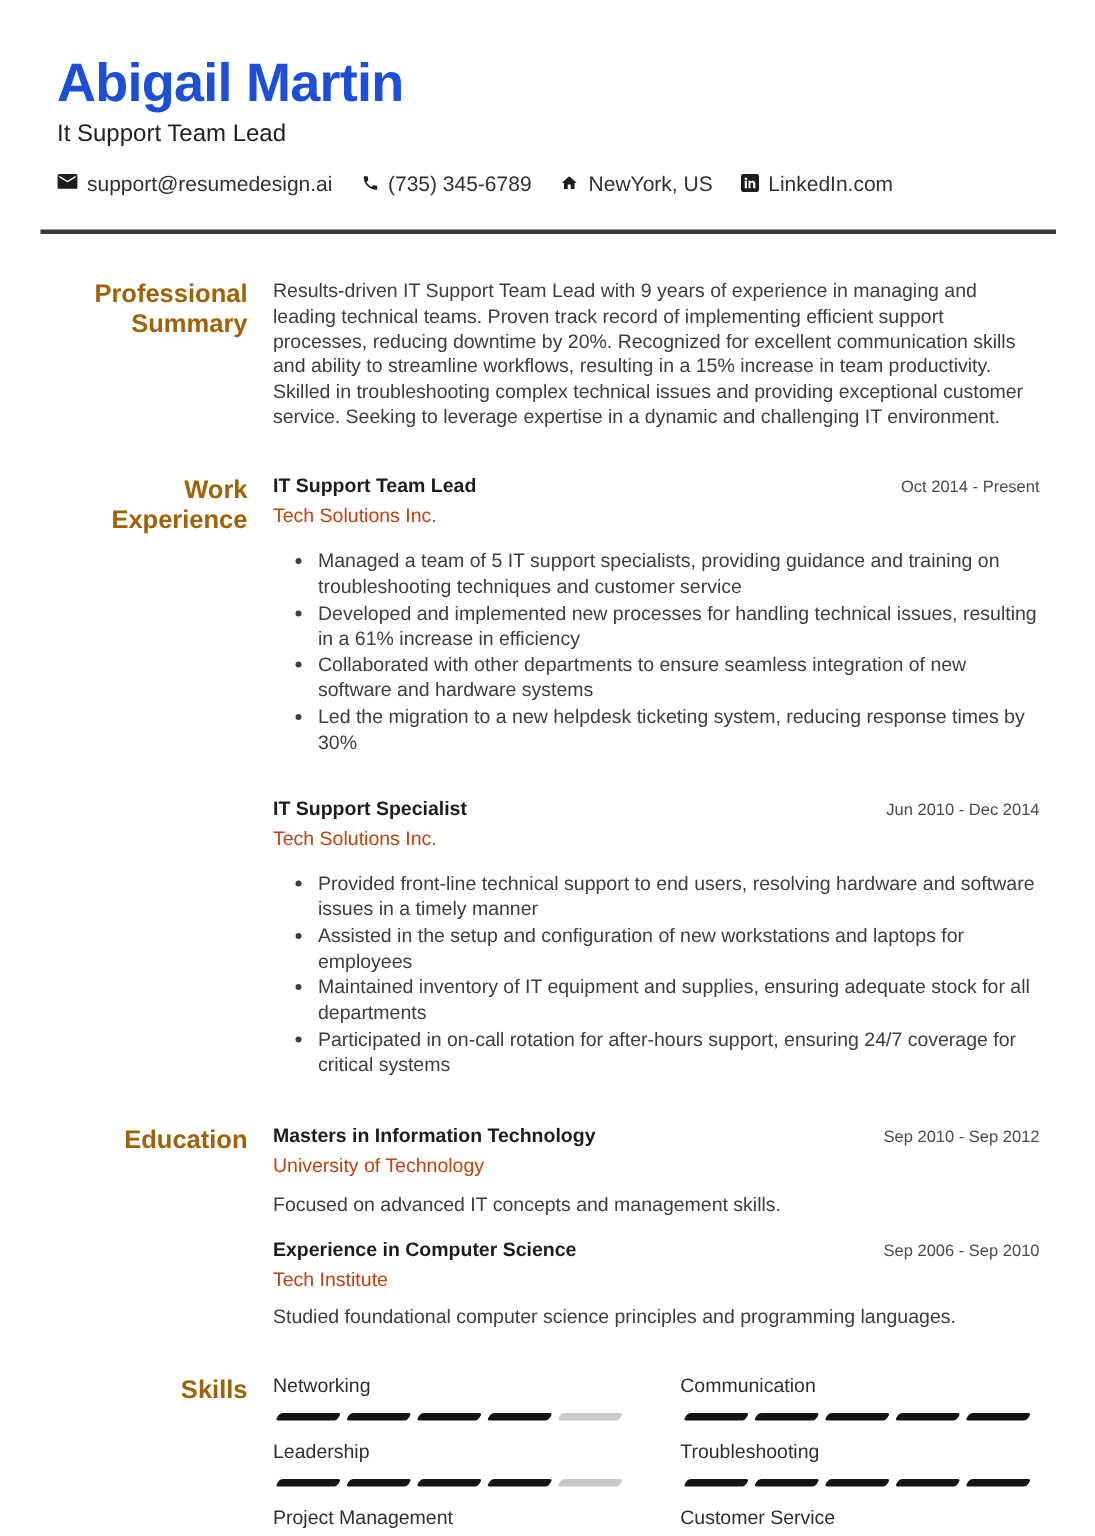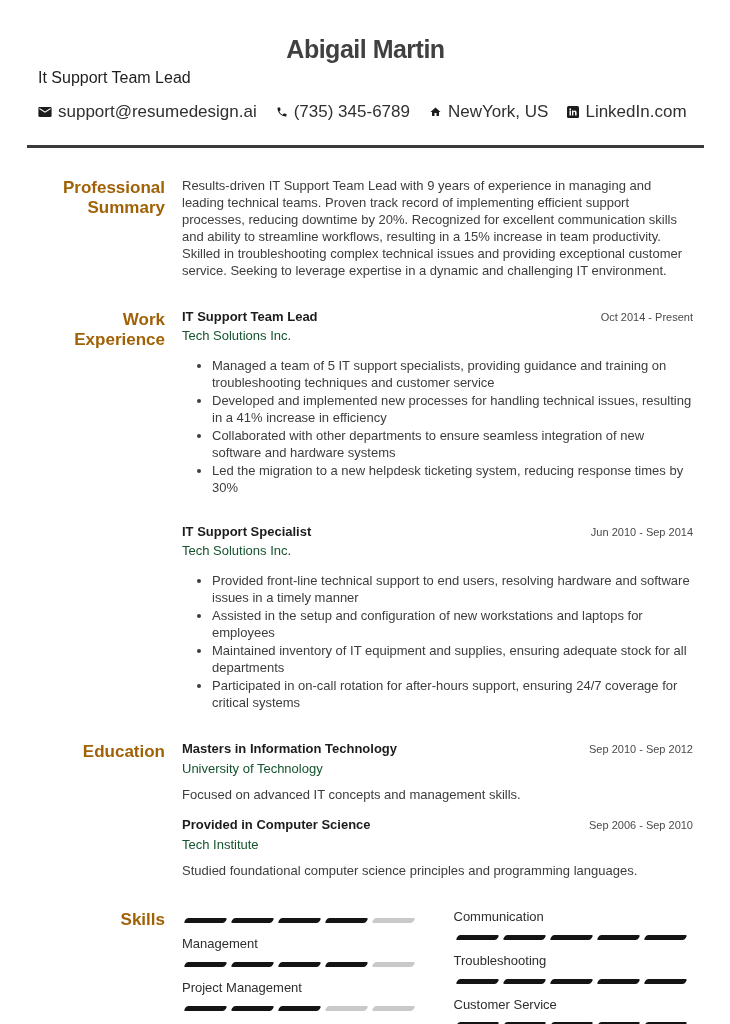--- a/index.html
+++ b/index.html
@@ -1,38 +1,38 @@
 <!DOCTYPE html>
 <html><head>
 <meta charset="utf-8">
 <style>
   html,body{margin:0;padding:0;background:#ffffff;}
   body{width:730px;height:1024px;font-family:"Liberation Sans",sans-serif;color:#3d3d3d;overflow:hidden;}
   .page{padding:36px 37px 0 38px;box-sizing:border-box;width:730px;}
 
   
-  .name{font-size:25px;font-weight:bold;color:#404040;letter-spacing:-.5px;line-height:1.05;margin:0;text-align:center;}
+  .name{font-size:36px;font-weight:bold;color:#1d4ed8;letter-spacing:-.5px;line-height:1.05;margin:0;}
   .subtitle{font-size:16px;color:#1f1f1f;margin-top:7px;}
-  .contacts{display:flex;align-items:center;gap:19px;margin-top:15px;font-size:17px;color:#303030;}
+  .contacts{display:flex;align-items:center;gap:19px;margin-top:15px;font-size:14px;color:#303030;}
   .contact{display:flex;align-items:center;gap:6px;white-space:nowrap;}
   .contact svg{display:block;}
 
   .rule{border:none;border-top:3px solid #3a3a3a;margin:23px -11px 0 -11px;}
 
   
   .row{display:grid;grid-template-columns:127px 1fr;column-gap:17px;margin-top:29px;}
   .label{text-align:right;font-weight:bold;font-size:17px;line-height:1.18;color:#a16207;padding-top:1px;}
   .content{font-size:13px;line-height:1.3;color:#3d3d3d;}
   .content p{margin:1px 0 0 0;}
 
   
   .entry-head{display:flex;justify-content:space-between;align-items:baseline;}
   .entry-title{font-size:13px;font-weight:bold;color:#1c1c1c;}
   .entry-dates{font-size:11px;color:#4a4a4a;}
-  .entry-sub{font-size:13px;color:#14532d;margin-top:3px;}
+  .entry-sub{font-size:13px;color:#c2410c;margin-top:3px;}
   .job + .job{margin-top:27px;}
   ul.bullets{margin:13px 0 0 0;padding-left:30px;}
   ul.bullets li{margin-bottom:1px;}
 
   
   .edu + .edu{margin-top:13px;}
   .edu-desc{margin-top:9px;}
 
   
   .skills-grid{display:grid;grid-template-columns:1fr 1fr;column-gap:32px;row-gap:0;}
@@ -101,30 +101,30 @@
     <div class="content">
 
       <div class="job">
         <div class="entry-head">
           <span class="entry-title">IT Support Team Lead</span>
           <span class="entry-dates">Oct 2014 - Present</span>
         </div>
         <div class="entry-sub">Tech Solutions Inc.</div>
         <ul class="bullets">
           <li>Managed a team of 5 IT support specialists, providing guidance and training on troubleshooting techniques and customer service</li>
-          <li>Developed and implemented new processes for handling technical issues, resulting in a 41% increase in efficiency</li>
+          <li>Developed and implemented new processes for handling technical issues, resulting in a 61% increase in efficiency</li>
           <li>Collaborated with other departments to ensure seamless integration of new software and hardware systems</li>
           <li>Led the migration to a new helpdesk ticketing system, reducing response times by 30%</li>
         </ul>
       </div>
 
       <div class="job">
         <div class="entry-head">
           <span class="entry-title">IT Support Specialist</span>
-          <span class="entry-dates">Jun 2010 - Sep 2014</span>
+          <span class="entry-dates">Jun 2010 - Dec 2014</span>
         </div>
         <div class="entry-sub">Tech Solutions Inc.</div>
         <ul class="bullets">
           <li>Provided front-line technical support to end users, resolving hardware and software issues in a timely manner</li>
           <li>Assisted in the setup and configuration of new workstations and laptops for employees</li>
           <li>Maintained inventory of IT equipment and supplies, ensuring adequate stock for all departments</li>
           <li>Participated in on-call rotation for after-hours support, ensuring 24/7 coverage for critical systems</li>
         </ul>
       </div>
 
@@ -139,46 +139,47 @@
         <div class="entry-head">
           <span class="entry-title">Masters in Information Technology</span>
           <span class="entry-dates">Sep 2010 - Sep 2012</span>
         </div>
         <div class="entry-sub">University of Technology</div>
         <div class="edu-desc">Focused on advanced IT concepts and management skills.</div>
       </div>
 
       <div class="edu">
         <div class="entry-head">
-          <span class="entry-title">Provided in Computer Science</span>
+          <span class="entry-title">Experience in Computer Science</span>
           <span class="entry-dates">Sep 2006 - Sep 2010</span>
         </div>
         <div class="entry-sub">Tech Institute</div>
         <div class="edu-desc">Studied foundational computer science principles and programming languages.</div>
       </div>
 
     </div>
   </section>
 
   <section class="row">
     <div class="label">Skills</div>
     <div class="content skills-grid">
 
       <div class="skills-col">
         <div class="skill">
-          <div class="skill-bar">
-              <span class="seg on"></span>
-              <span class="seg on"></span>
-              <span class="seg on"></span>
-              <span class="seg on"></span>
-              <span class="seg"></span>
-            </div>
-        </div>
-        <div class="skill">
-          <div class="skill-name">Management</div>
+          <div class="skill-name">Networking</div>
+          <div class="skill-bar">
+              <span class="seg on"></span>
+              <span class="seg on"></span>
+              <span class="seg on"></span>
+              <span class="seg on"></span>
+              <span class="seg"></span>
+            </div>
+        </div>
+        <div class="skill">
+          <div class="skill-name">Leadership</div>
           <div class="skill-bar">
               <span class="seg on"></span>
               <span class="seg on"></span>
               <span class="seg on"></span>
               <span class="seg on"></span>
               <span class="seg"></span>
             </div>
         </div>
         <div class="skill">
           <div class="skill-name">Project Management</div>

